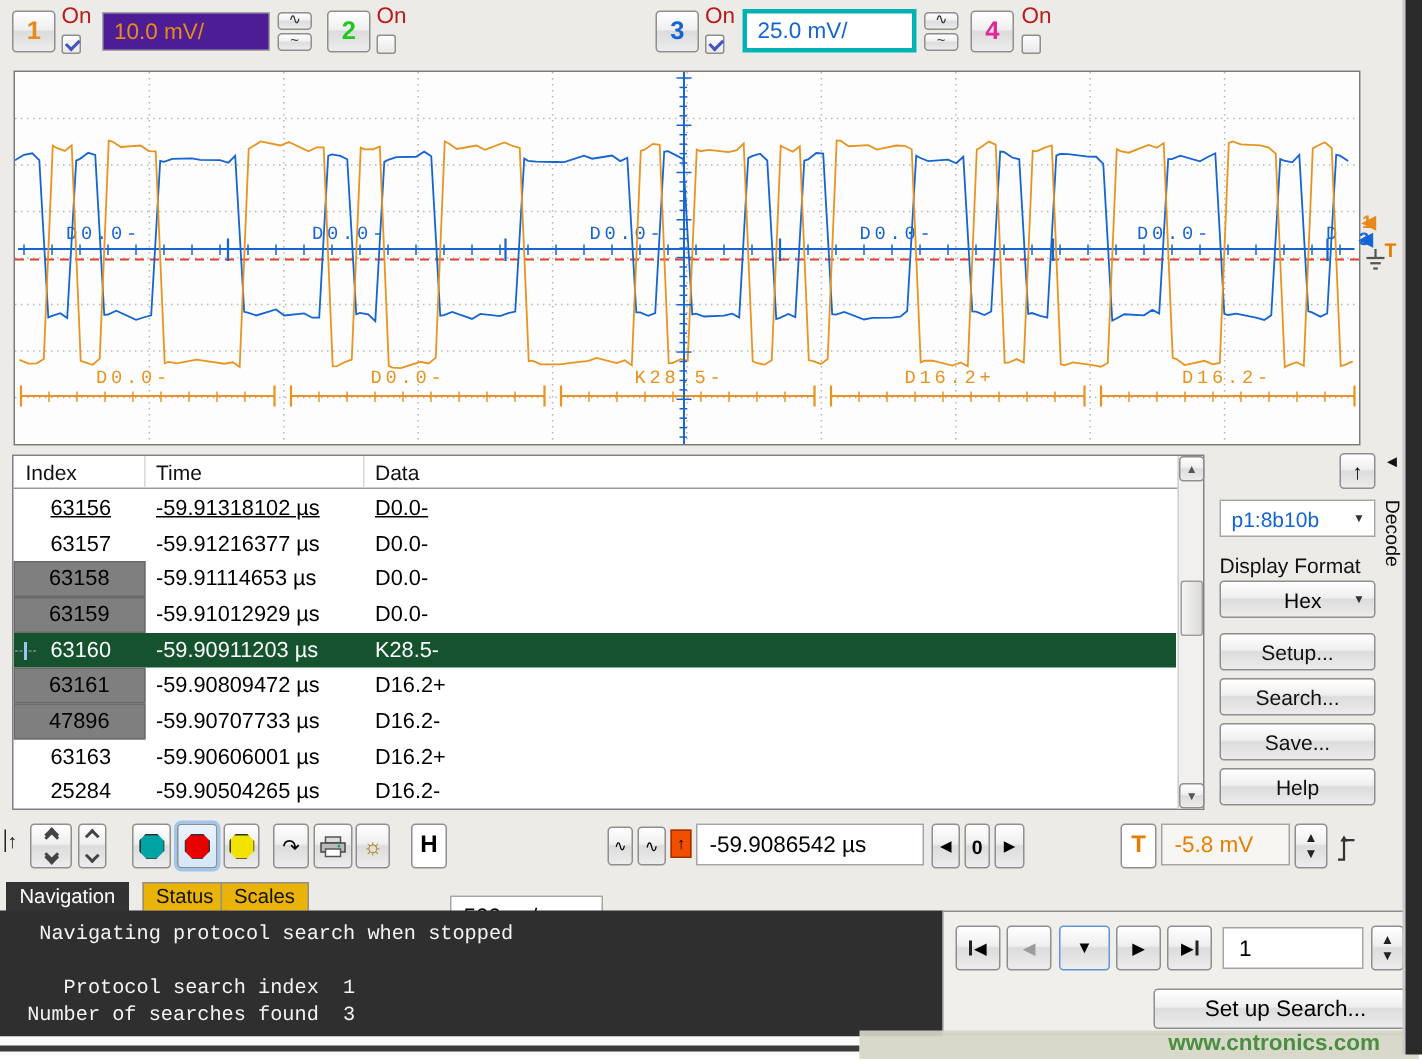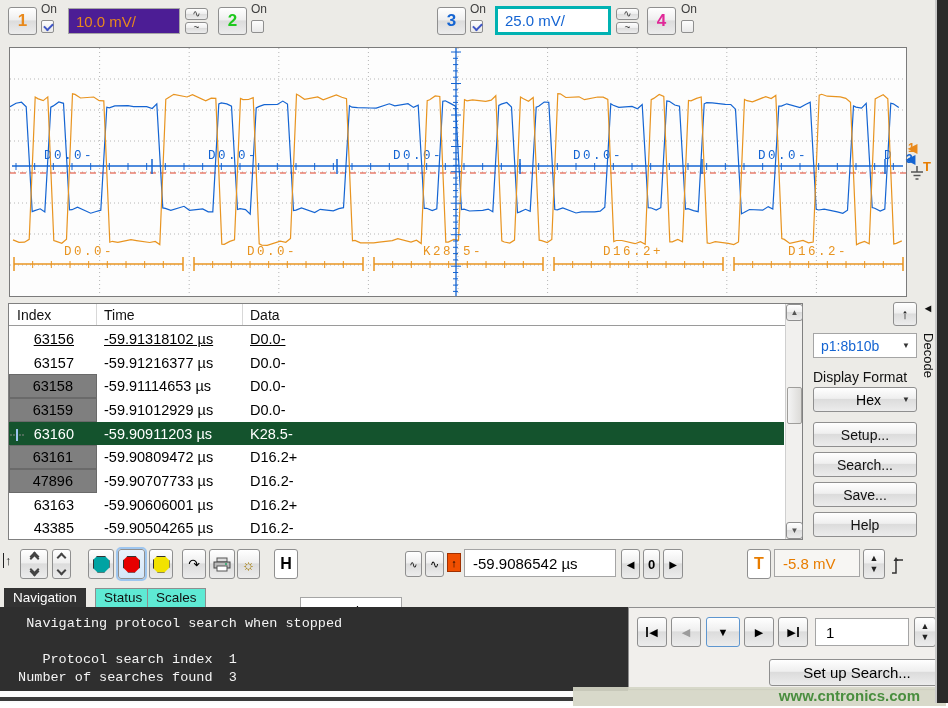--- a/index.html
+++ b/index.html
@@ -13,21 +13,21 @@
          display:flex; align-items:center; justify-content:center; }
   .txt { border:1px solid #a5a5a5; background:#fff; font-family:"Liberation Sans",sans-serif; }
   .chev { width:7px; height:7px; border-left:2px solid #444; border-top:2px solid #444; }
   .chev.up { transform:rotate(45deg); }
   .chev.dn { transform:rotate(225deg); }
   .tri { font-size:9px; color:#222; line-height:1; }
 
   
   .ch-btn { position:absolute; width:29px; height:28px; font-size:17px; font-weight:bold; }
   .on-col { position:absolute; width:26px; top:2px; }
-  .on-label { font-size:12px; color:#404040; display:block; }
+  .on-label { font-size:15px; color:#b91c1c; display:block; }
   .checkbox { width:13px; height:13px; margin-top:4px; border:1px solid #8f8f8f; border-radius:2px;
               background:linear-gradient(#fdfdfd,#e9e9e9); position:relative; }
   .checkbox.checked::after { content:""; position:absolute; left:2px; top:2px; width:7px; height:4px;
               border-left:2px solid #3f56c4; border-bottom:2px solid #3f56c4; transform:rotate(-45deg); }
   .scale-input { position:absolute; height:26px; font-size:15px; padding-left:7px; }
   .coup-col { position:absolute; display:flex; flex-direction:column; gap:2px; }
   .coup-btn { width:23px; height:12px; font-size:10px; line-height:1; color:#333; }
 
   
   #plot { position:absolute; left:9px; top:47px; width:898px; height:250px;
@@ -68,21 +68,21 @@
                 white-space:nowrap; margin-top:34px; }
 
   
   #toolbar { position:absolute; left:0; top:545px; width:936px; height:40px; }
   #toolbar > * { position:absolute; }
   .oct { width:17px; height:17px; clip-path:polygon(30% 0,70% 0,100% 30%,100% 70%,70% 100%,30% 100%,0 70%,0 30%); border:1px solid #333; }
   .sel-ring { outline:2px solid #9ec6ef; outline-offset:0px; background:linear-gradient(#eaf3fc,#d4e7f8); }
 
   
   .tab { position:absolute; top:588px; height:19px; font-size:13.5px; padding:1px 8px 0 8px;
-         background:#5eead4; border:1px solid #8f8f8f; border-bottom:none; color:#111; }
+         background:#eab308; border:1px solid #8f8f8f; border-bottom:none; color:#111; }
   .tab.active { background:#333333; color:#fff; height:20px; border-color:#333; }
   #navpanel { position:absolute; left:0; top:607px; width:628px; height:84px; background:#2f2f2f; }
   #navpanel pre { margin:8px 0 0 10px; color:#f4f4f4; font-family:"Liberation Mono",monospace; font-size:13.5px; line-height:18px; }
   #navctrl { position:absolute; left:628px; top:607px; width:308px; height:83px; background:#f1efec;
              border:1px solid #8f8f8f; border-right:none; }
   #navctrl > * { position:absolute; }
   .nav-ico { display:flex; align-items:center; justify-content:center; gap:1px; }
   .vbar { width:2px; height:10px; background:#222; }
 
   #watermark { position:absolute; left:573px; top:687px; width:373px; height:19px;
@@ -413,21 +413,21 @@
         </div>
         <div class="trow normal">
           <div class="c-index">
             <span>63163</span>
           </div>
           <div class="c-time"><span>-59.90606001 µs</span></div>
           <div class="c-data"><span>D16.2+</span></div>
         </div>
         <div class="trow normal">
           <div class="c-index">
-            <span>43385</span>
+            <span>25284</span>
           </div>
           <div class="c-time"><span>-59.90504265 µs</span></div>
           <div class="c-data"><span>D16.2-</span></div>
         </div>
       </div>
     <div class="vsb">
       <div class="sb-btn btn" style="top:0">
           <span>▲</span>
         </div>
       <div class="thumb"></div>

